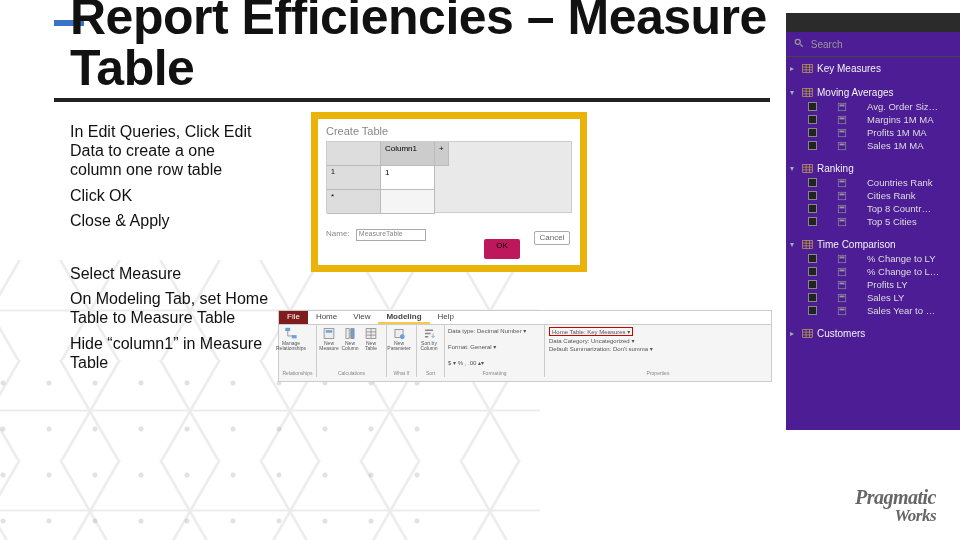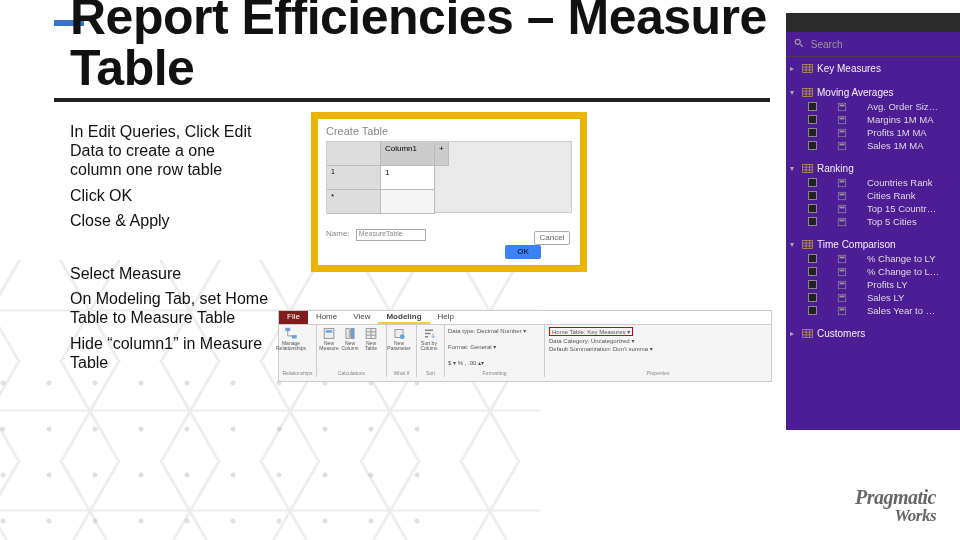--- a/index.html
+++ b/index.html
@@ -19,21 +19,21 @@
   .cp-title { font-size:11px; color:#888; padding:6px 8px 4px; }
   .cp-grid { margin:0 8px; border:1px solid #ccc; background:#e9e9e9; height:72px; }
   .cp-grid-hdr { display:flex; }
   .cp-grid-hdr div, .cp-grid-row div { border-right:1px solid #bbb; border-bottom:1px solid #bbb; font-size:8px; padding:2px 4px; background:#ddd; flex:0 0 54px; height:24px; }
   .cp-grid-row { display:flex; }
   .cp-grid-row div { background:#f5f5f5; }
   .cp-grid-row.r1 div:first-child { background:#ddd; font-size:7px; }
   .cp-grid-row.r1 div:last-child { background:#fff; }
   .cp-name { position:absolute; left:8px; bottom:24px; font-size:8px; color:#888; }
   .cp-name-box { display:inline-block; width:70px; height:12px; border:1px solid #aaa; margin-left:4px; font-size:7px; padding:0 2px; color:#888; }
-  .cp-ok { position:absolute; right:39px; bottom:6px; width:36px; height:14px; background:#3b82f6; font-size:8px; text-align:center; line-height:14px; border-radius:2px; }
+  .cp-ok { position:absolute; right:60px; bottom:6px; width:36px; height:20px; background:#be185d; font-size:8px; text-align:center; line-height:14px; border-radius:2px; }
   .cp-cancel { position:absolute; right:10px; bottom:20px; width:36px; height:14px; border:1px solid #aaa; font-size:8px; text-align:center; line-height:12px; color:#666; border-radius:2px; }
   .ribbon { position:absolute; left:278px; top:310px; width:494px; height:72px; background:#f5f5f5; border:1px solid #ccc; z-index:2; }
   .ribbon-tabs { display:flex; height:14px; background:#fff; border-bottom:1px solid #ccc; font-size:8px; color:#444; }
   .ribbon-tabs div { padding:1px 8px; }
   .ribbon-tabs .file { background:#7f1d1d; color:#fff; }
   .ribbon-body { display:flex; height:44px; font-size:6px; color:#555; }
   .r-group { border-right:1px solid #ccc; padding:2px 3px; display:flex; flex-direction:column; justify-content:space-between; }
   .r-icons { display:flex; gap:3px; }
   .r-icon { width:18px; height:24px; display:flex; flex-direction:column; align-items:center; gap:1px; }
   .r-icon svg { width:14px; height:14px; }
@@ -301,21 +301,21 @@
           <span>Cities Rank</span>
         </div>
         <div class="f-item">
           <span class="cb"></span>
           <span class="m-icon">
             <svg width="10" height="10" viewBox="0 0 16 16">
               <rect x="2" y="2" width="12" height="12" fill="none" stroke="#999"></rect>
               <rect x="4" y="4" width="8" height="3" fill="#999"></rect>
             </svg>
           </span>
-          <span>Top 15 Countr…</span>
+          <span>Top 8 Countr…</span>
         </div>
         <div class="f-item">
           <span class="cb"></span>
           <span class="m-icon">
             <svg width="10" height="10" viewBox="0 0 16 16">
               <rect x="2" y="2" width="12" height="12" fill="none" stroke="#999"></rect>
               <rect x="4" y="4" width="8" height="3" fill="#999"></rect>
             </svg>
           </span>
           <span>Top 5 Cities</span>

